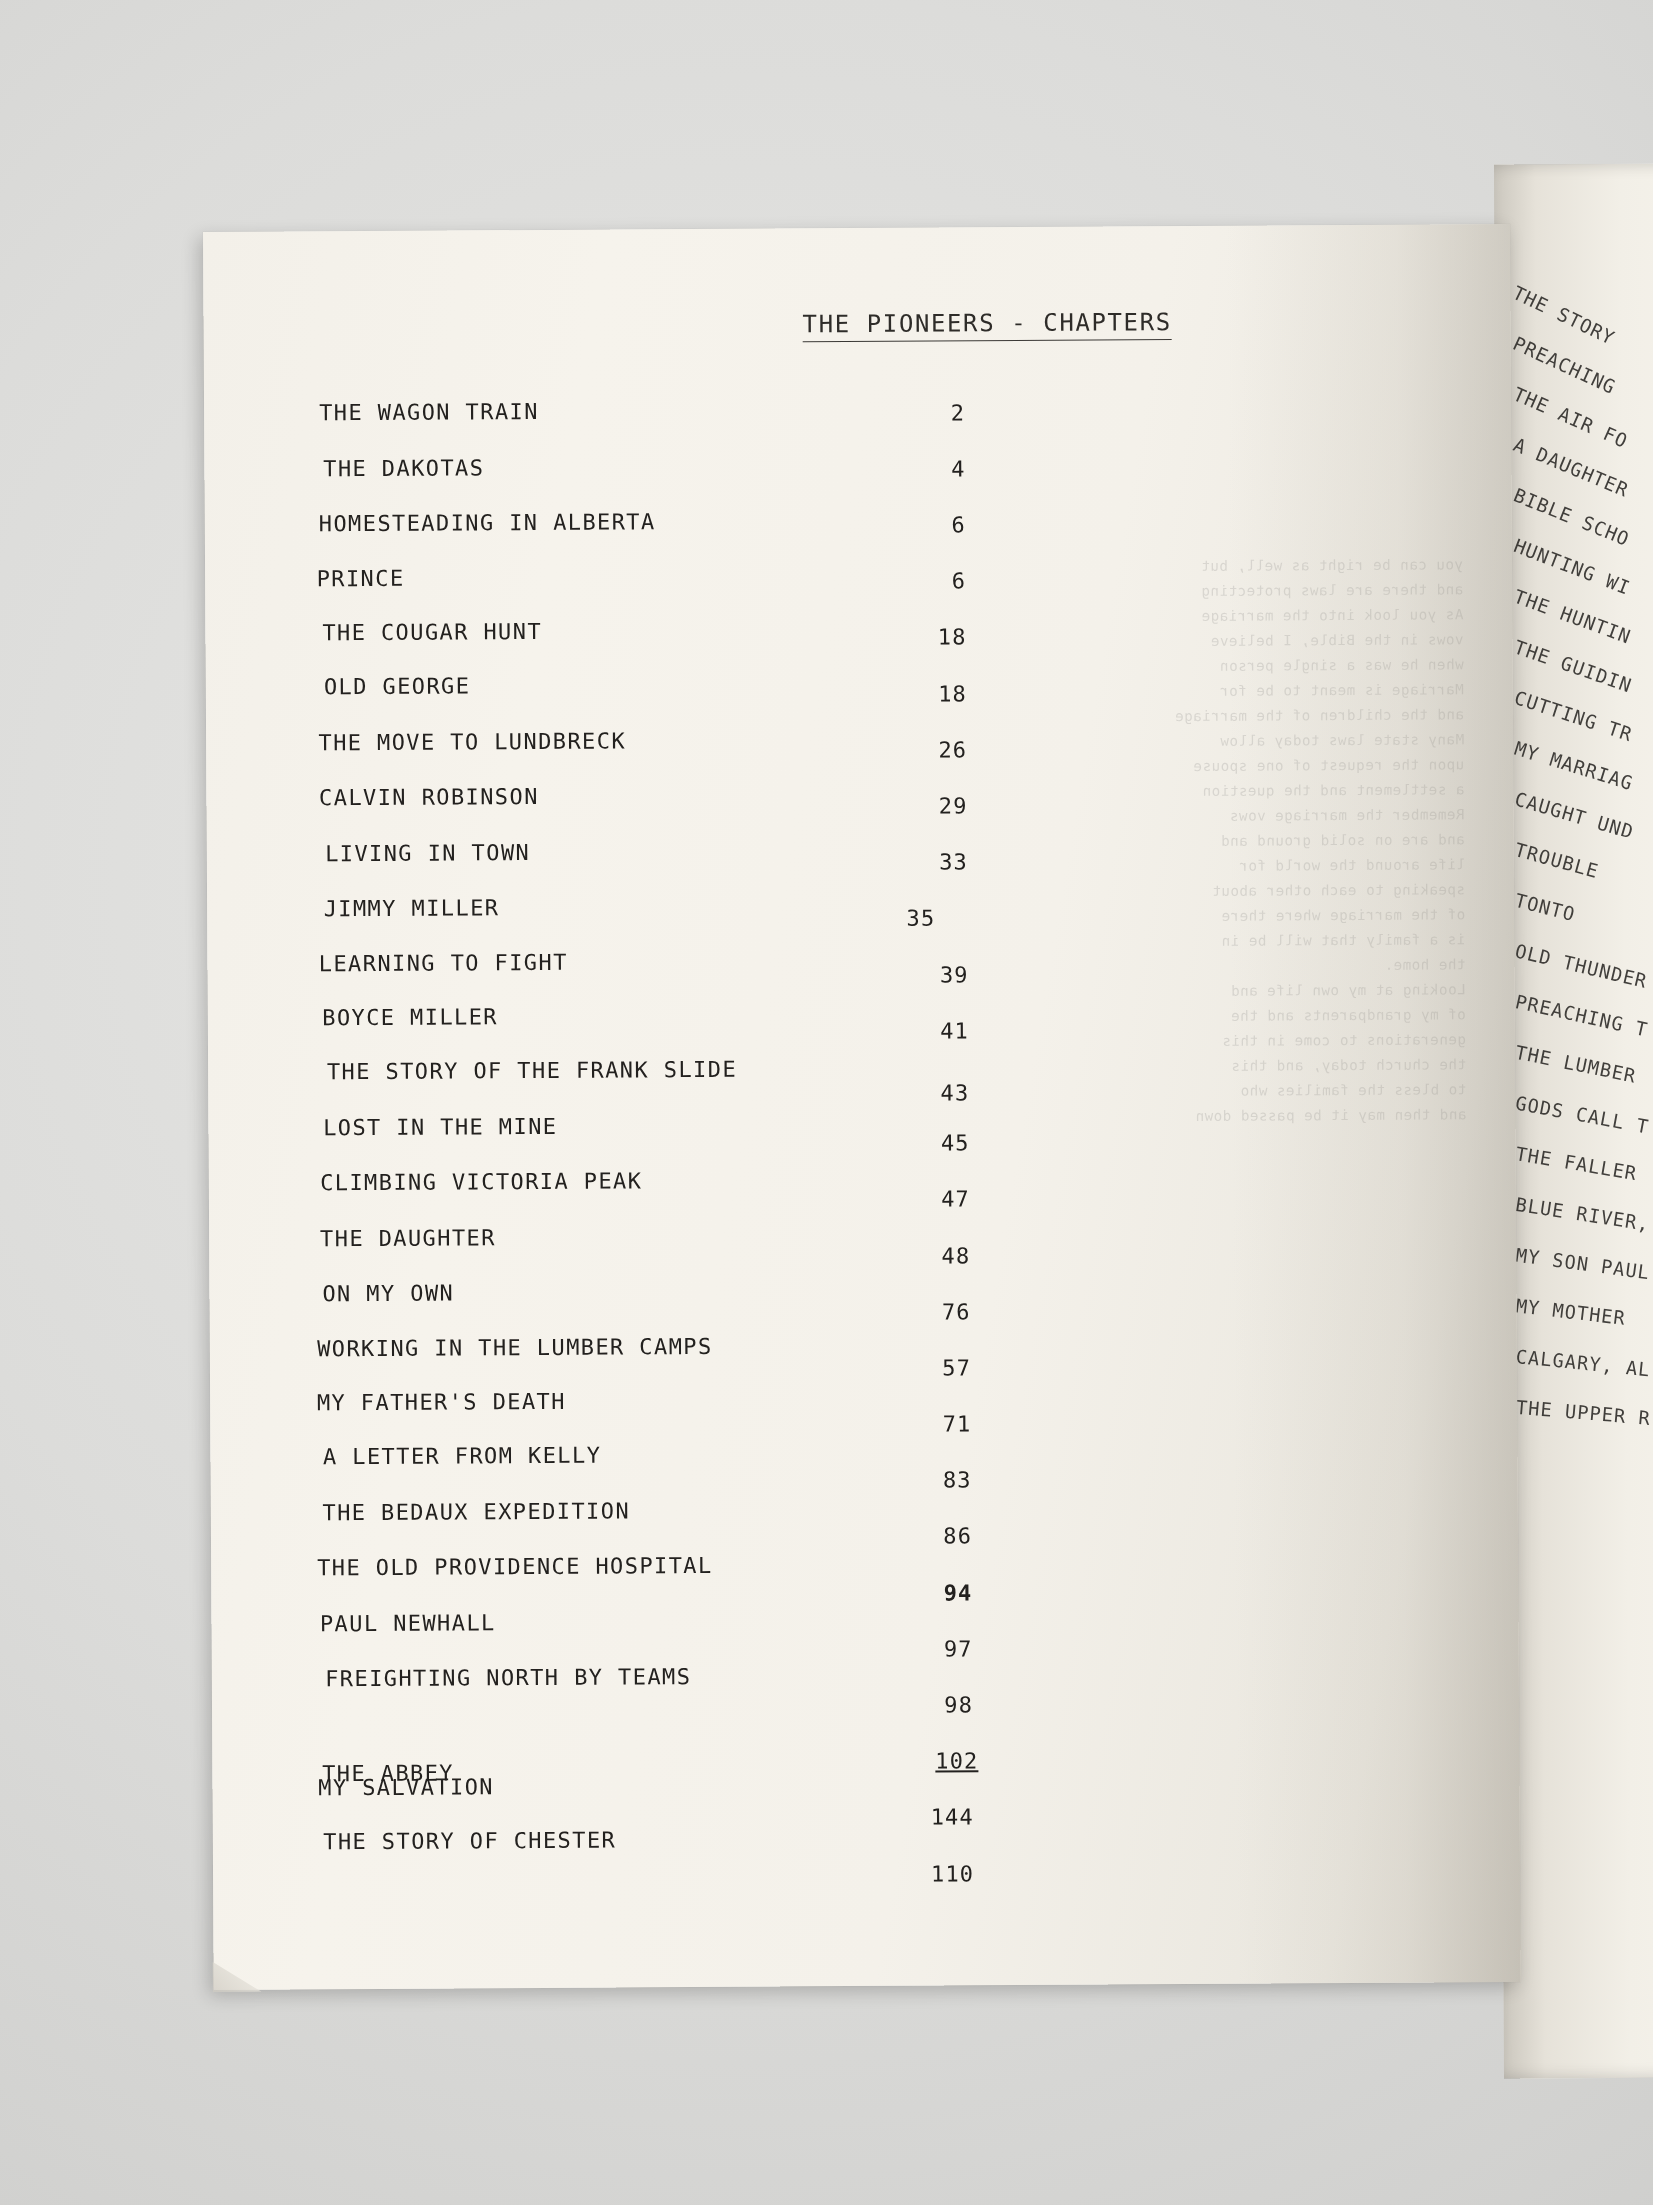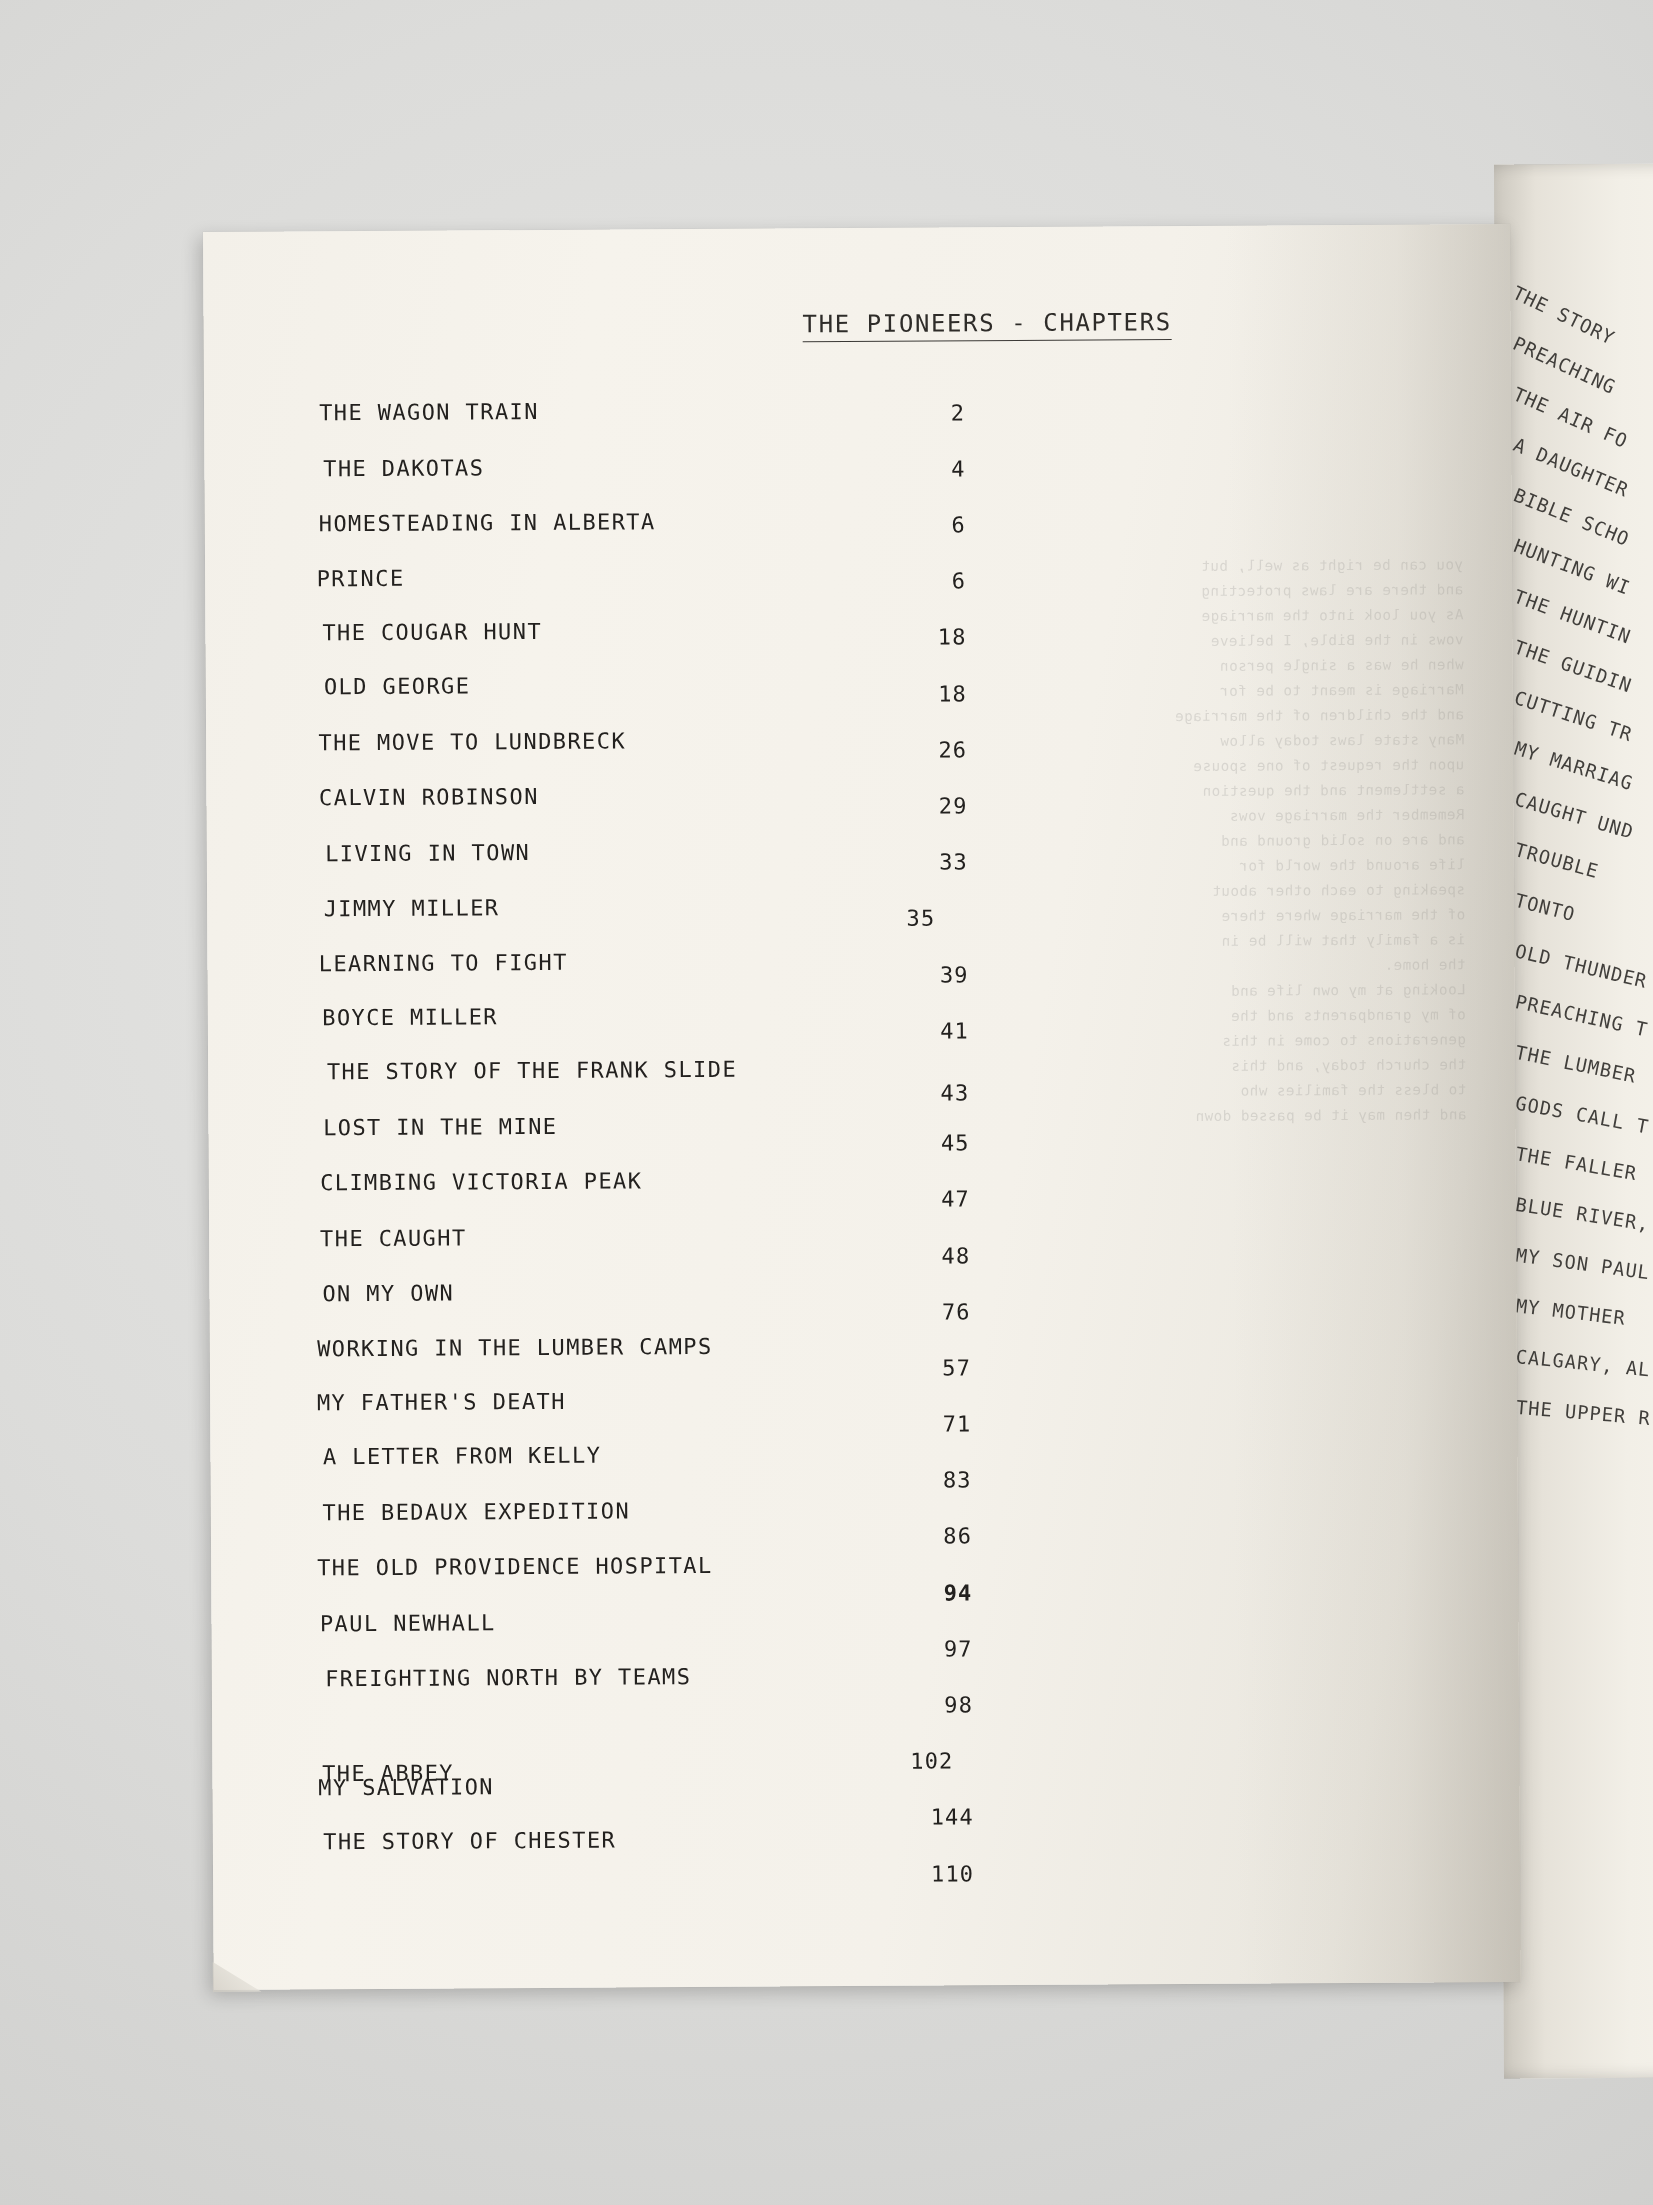--- a/index.html
+++ b/index.html
@@ -266,21 +266,21 @@
         </div>
         <div class="toc-row">
           <span class="toc-label" style="left: -0.4px; top: -0.8px;">LOST IN THE MINE</span>
           <span class="toc-page" style="left: 569px; top: 19px;">45</span>
         </div>
         <div class="toc-row">
           <span class="toc-label" style="left: -3.7px; top: 0.04px;">CLIMBING VICTORIA PEAK</span>
           <span class="toc-page" style="left: 569px; top: 20px;">47</span>
         </div>
         <div class="toc-row">
-          <span class="toc-label" style="left: -4.1px; top: 0.9px;">THE CAUGHT</span>
+          <span class="toc-label" style="left: -4.1px; top: 0.9px;">THE DAUGHTER</span>
           <span class="toc-page" style="left: 569px; top: 21.3px;">48</span>
         </div>
         <div class="toc-row">
           <span class="toc-label" style="left: -2.1px; top: 1.1px;">ON MY OWN</span>
           <span class="toc-page" style="left: 569px; top: 22.5px;">76</span>
         </div>
         <div class="toc-row">
           <span class="toc-label" style="left: -7.7px; top: 0.4px;">WORKING IN THE LUMBER CAMPS</span>
           <span class="toc-page" style="left: 569px; top: 24px;">57</span>
         </div>
@@ -303,21 +303,21 @@
         <div class="toc-row">
           <span class="toc-label" style="left: -6.6px; top: 0.9px;">PAUL NEWHALL</span>
           <span class="toc-page" style="left: 569px; top: 30px;">97</span>
         </div>
         <div class="toc-row">
           <span class="toc-label" style="left: -1.7px; top: 1.1px;">FREIGHTING NORTH BY TEAMS</span>
           <span class="toc-page" style="left: 569px; top: 31px;">98</span>
         </div>
         <div class="toc-row">
           <span class="toc-label" style="left: -5.3px; top: 0.4px; margin-top: 40px;">THE ABBEY</span>
-          <span class="toc-page" style="left: 549px; top: 32px;">102</span>
+          <span class="toc-page" style="left: 574px; top: 32px; text-decoration: underline;">102</span>
         </div>
         <div class="toc-row">
           <span class="toc-label" style="left: -9.3px; top: -0.5px;">MY SALVATION</span>
           <span class="toc-page" style="left: 569px; top: 33px;">144</span>
         </div>
         <div class="toc-row">
           <span class="toc-label" style="left: -4.6px; top: -1.1px;">THE STORY OF CHESTER</span>
           <span class="toc-page" style="left: 569px; top: 35px;">110</span>
         </div>
       </div>

